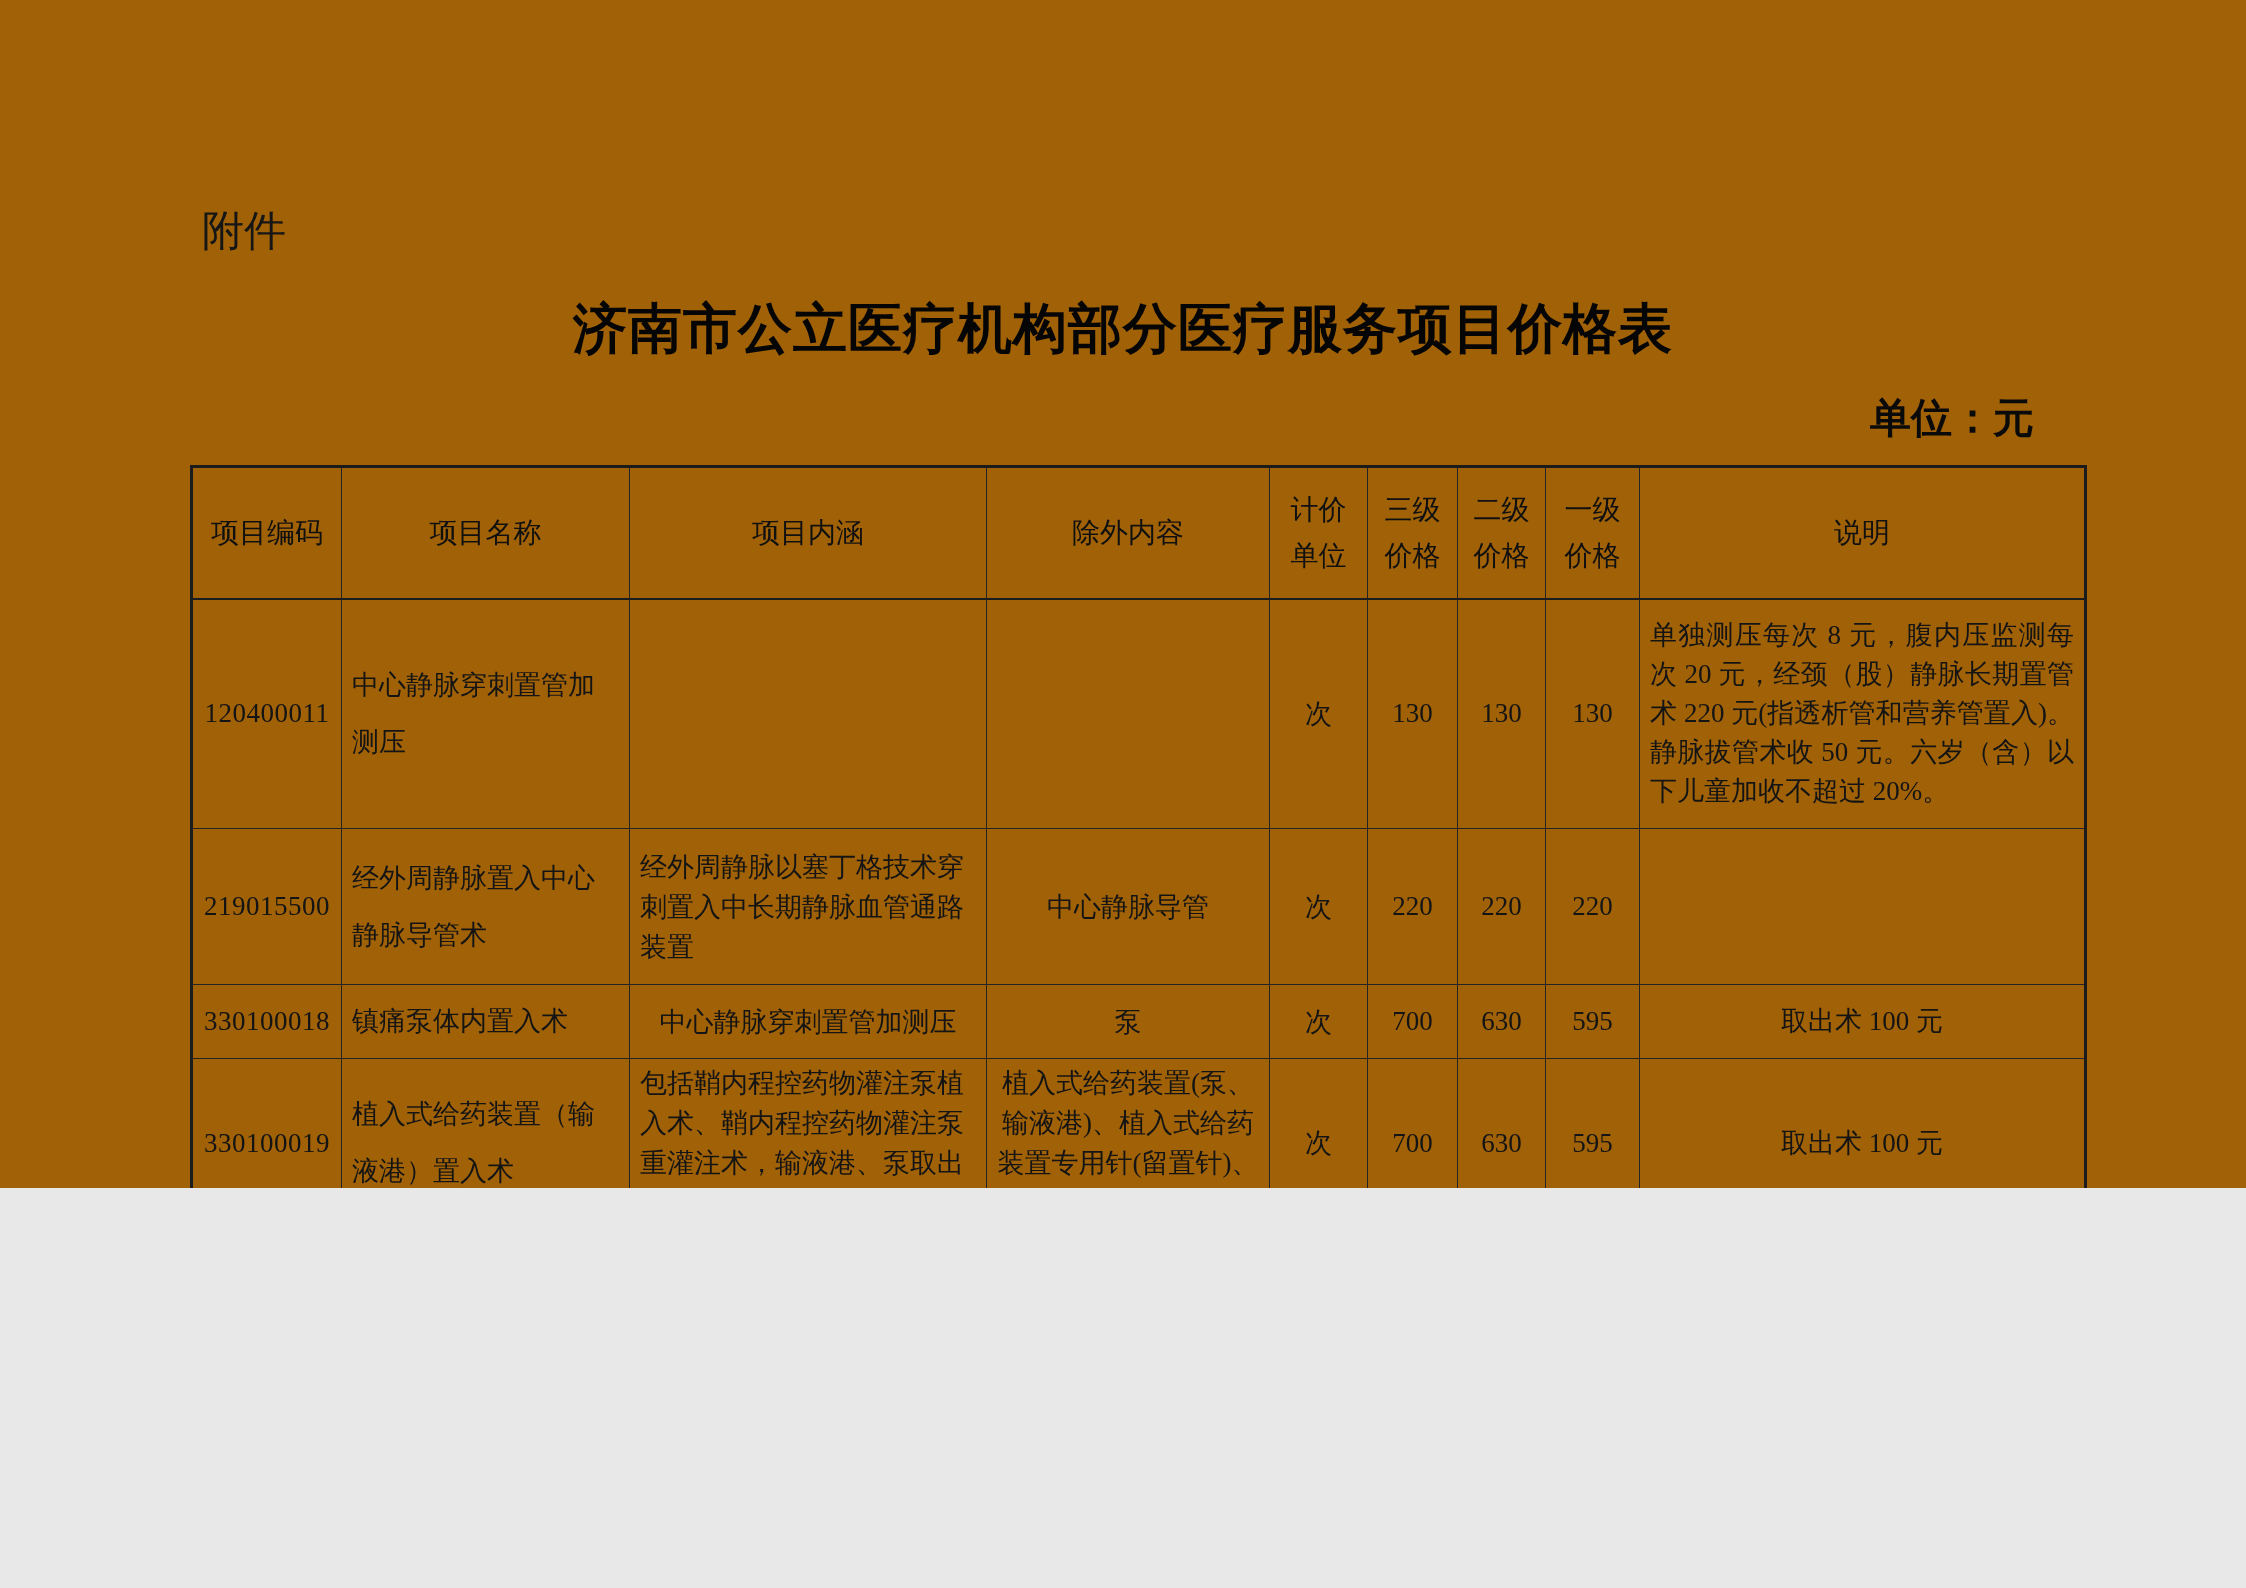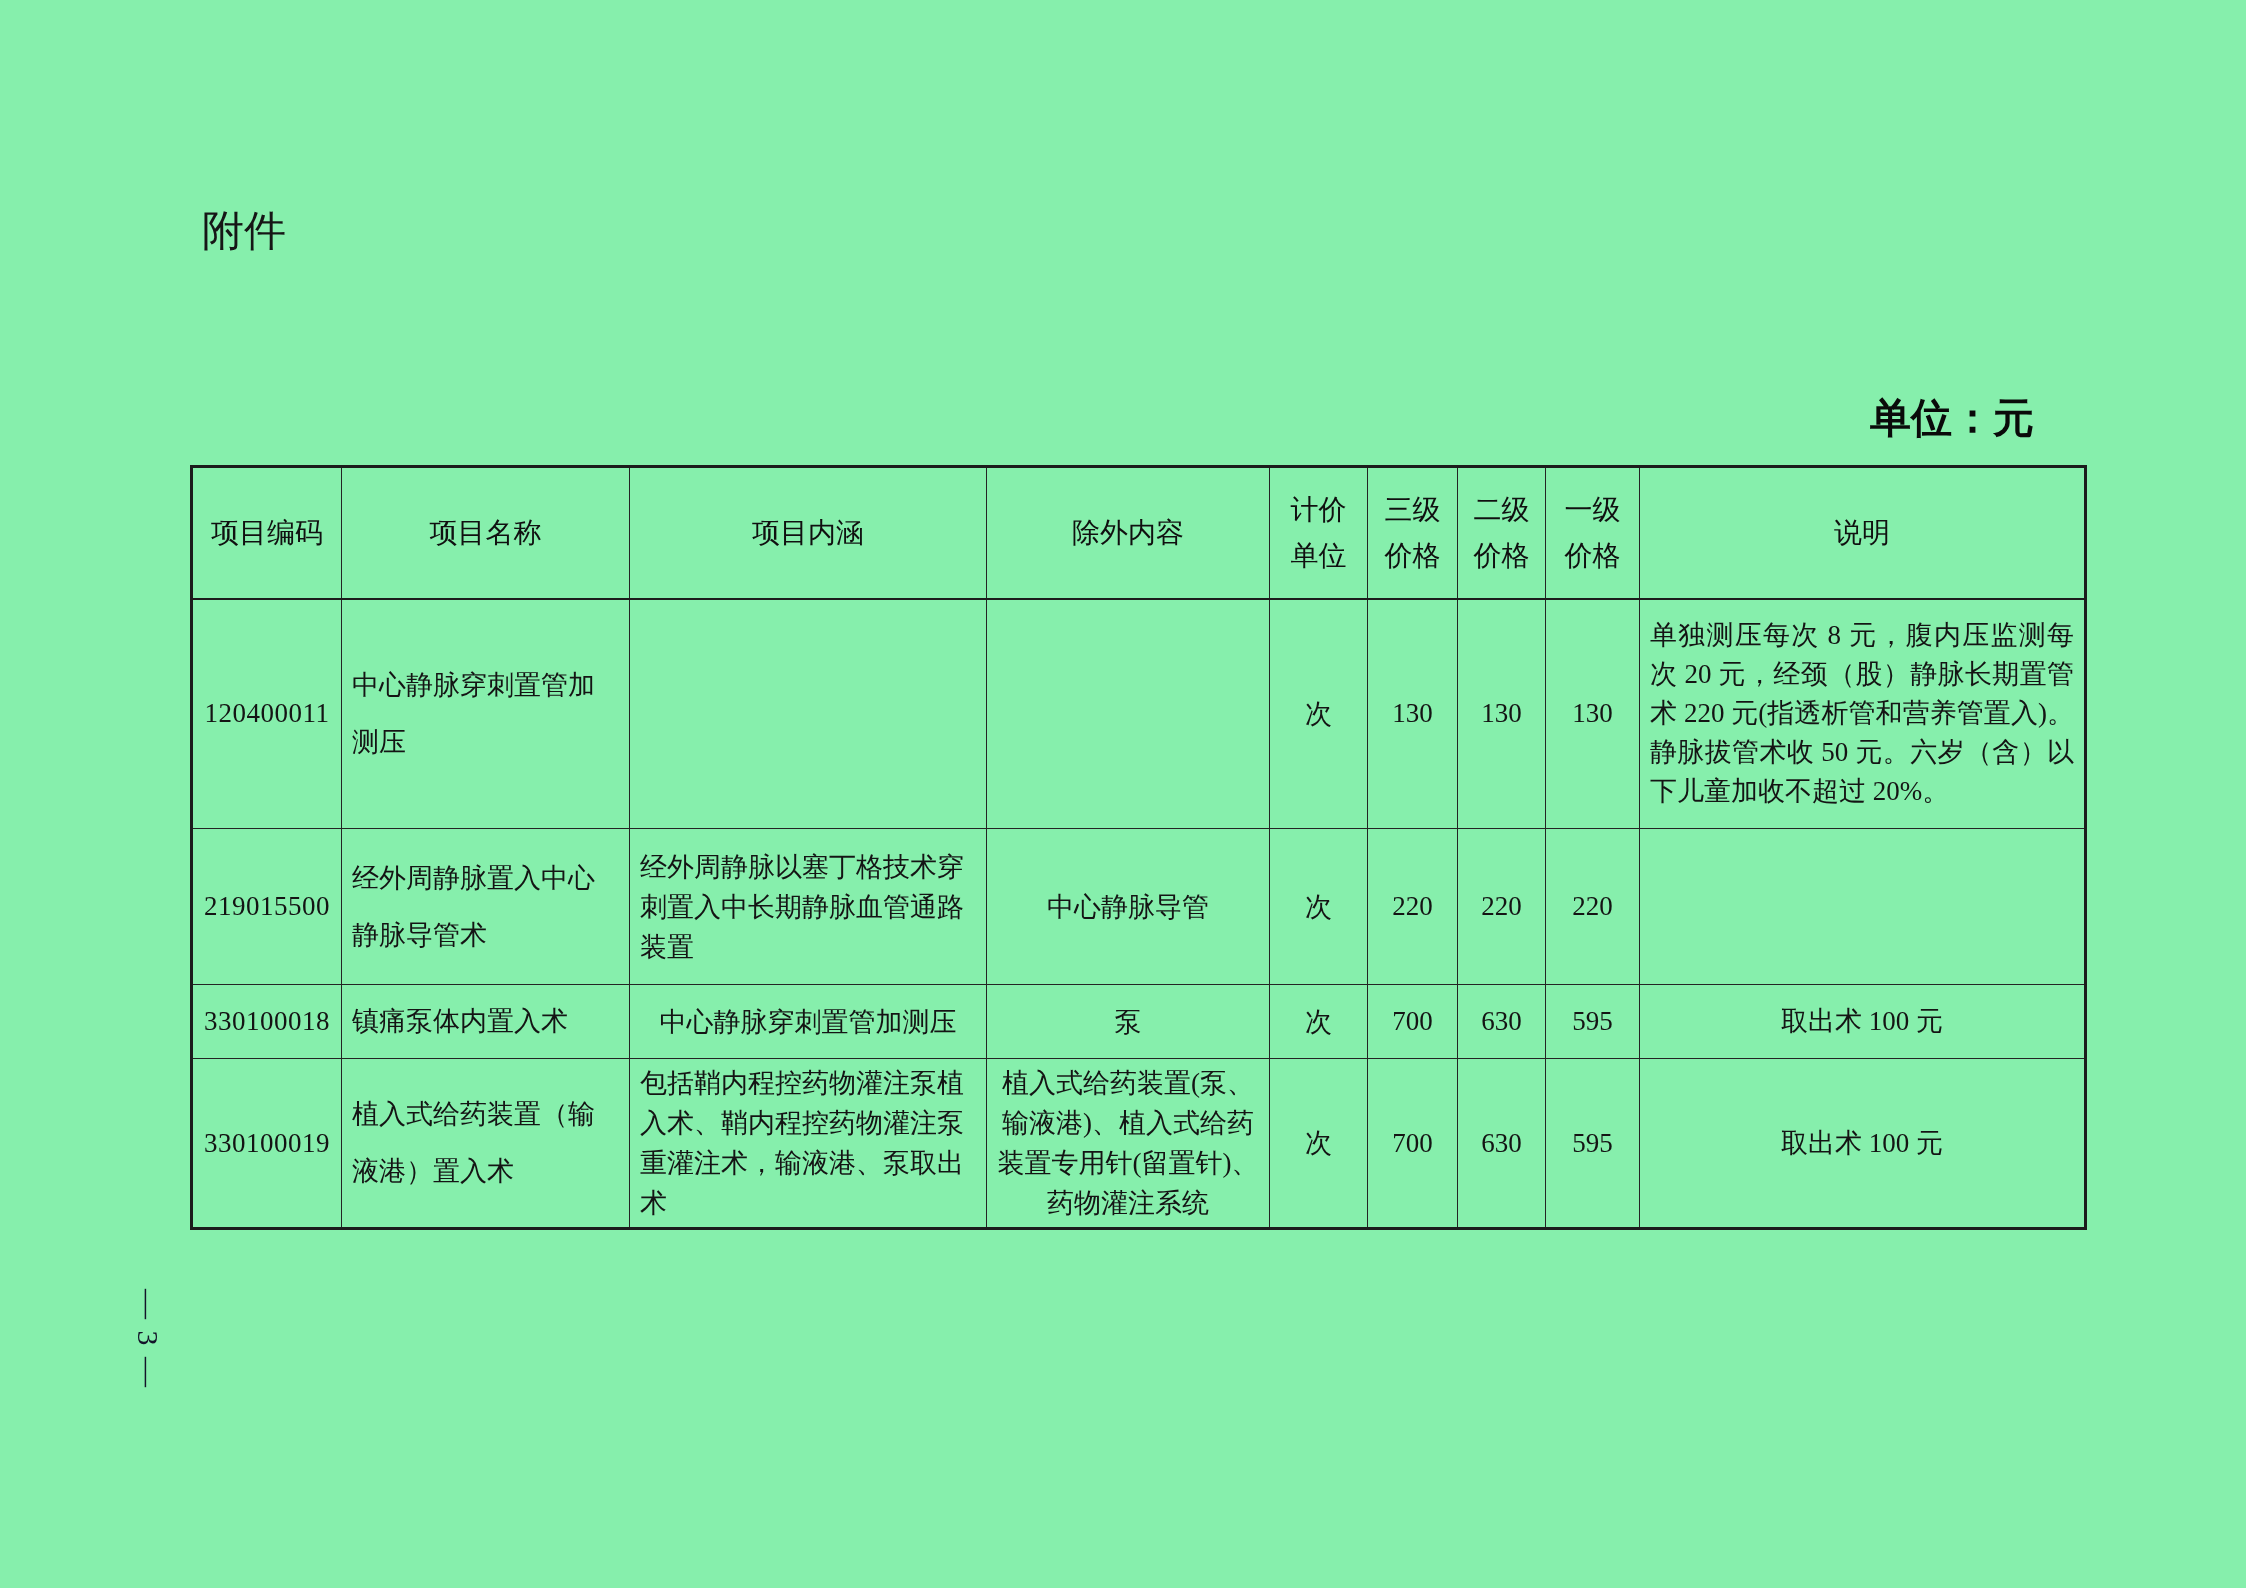--- a/index.html
+++ b/index.html
@@ -1,19 +1,19 @@
 <!DOCTYPE html>
 <html><head>
 <meta charset="utf-8">
 <style>
   html,body{margin:0;padding:0;background:#e8e8e8;}
   .page{
     position:relative;
-    width:2246px;height:1588px;
-    background:#86efac;
+    width:2246px;height:1188px;
+    background:#a16207;
     font-family:"Liberation Serif","DejaVu Serif",serif;
     color:#111;
     overflow:hidden;
   }
   .attachment{
     position:absolute;left:202px;top:206px;
     font-family:"Liberation Sans","DejaVu Sans",sans-serif;
     font-size:42px;line-height:50px;color:#161616;
   }
   .doc-title{
@@ -71,20 +71,21 @@
     white-space:nowrap;
   }
 </style>
 </head>
 <body>
 
 <div class="page">
 
   <div class="attachment">附件</div>
 
+  <div class="doc-title">济南市公立医疗机构部分医疗服务项目价格表</div>
 
   <div class="unit-note">单位：元</div>
 
   <table class="price-table">
     <colgroup>
       <col style="width:150px">
       <col style="width:288px">
       <col style="width:357px">
       <col style="width:283px">
       <col style="width:98px">

